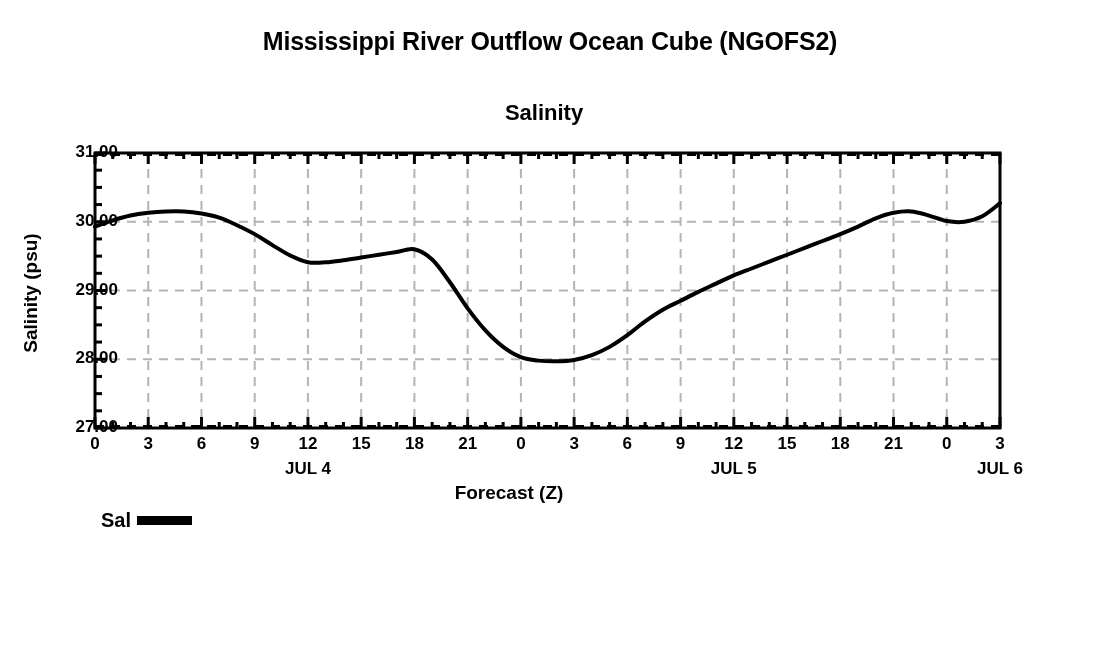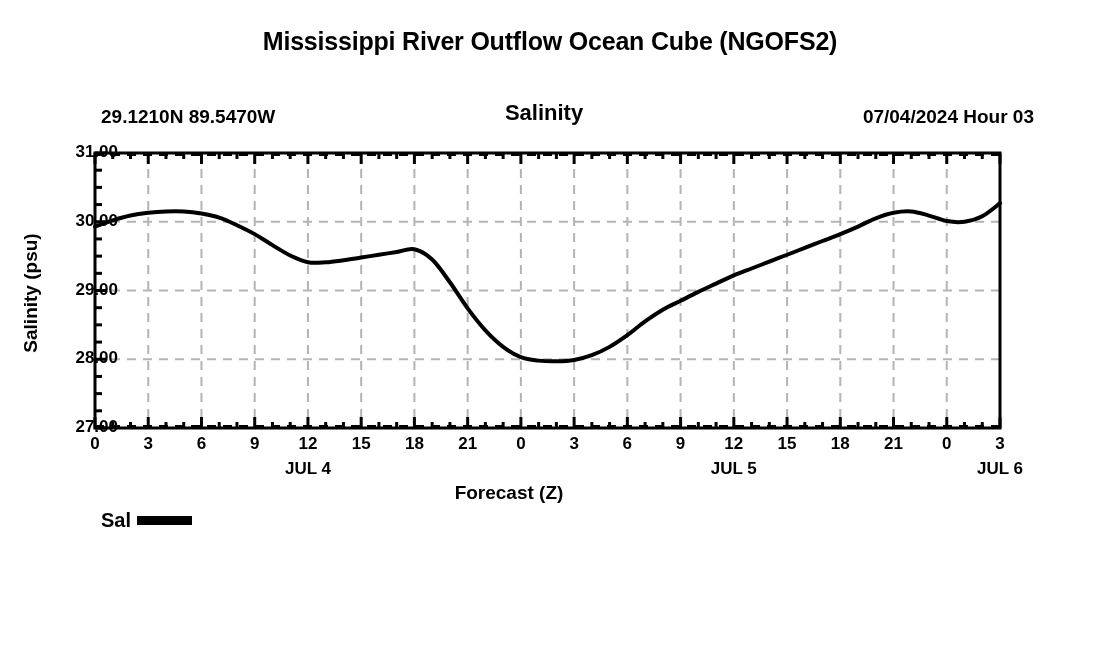--- a/index.html
+++ b/index.html
@@ -136,23 +136,21 @@
     background: #000000;
   }
 </style>
 </head>
 <body>
 
 <div class="page">
 
   <div class="title-top">Mississippi River Outflow Ocean Cube (NGOFS2)</div>
 
-  <div class="station-line2">29.1210N  89.5470W</div>
   <div class="var-title">Salinity</div>
-  <div class="cycle-stamp">07/04/2024 Hour 03</div>
 
   <div id="plot-area">
     <svg id="plot-svg" viewBox="0 0 905 275" preserveAspectRatio="none">
       <g id="grid-layer">
           <line x1="0" y1="68.75" x2="905" y2="68.75" stroke="#b4b4b4" stroke-width="2" stroke-dasharray="9 7"></line>
           <line x1="0" y1="137.5" x2="905" y2="137.5" stroke="#b4b4b4" stroke-width="2" stroke-dasharray="9 7"></line>
           <line x1="0" y1="206.25" x2="905" y2="206.25" stroke="#b4b4b4" stroke-width="2" stroke-dasharray="9 7"></line>
           <line x1="53.23529411764706" y1="0" x2="53.23529411764706" y2="275" stroke="#b4b4b4" stroke-width="2" stroke-dasharray="9 7"></line>
           <line x1="106.47058823529412" y1="0" x2="106.47058823529412" y2="275" stroke="#b4b4b4" stroke-width="2" stroke-dasharray="9 7"></line>
           <line x1="159.7058823529412" y1="0" x2="159.7058823529412" y2="275" stroke="#b4b4b4" stroke-width="2" stroke-dasharray="9 7"></line>

